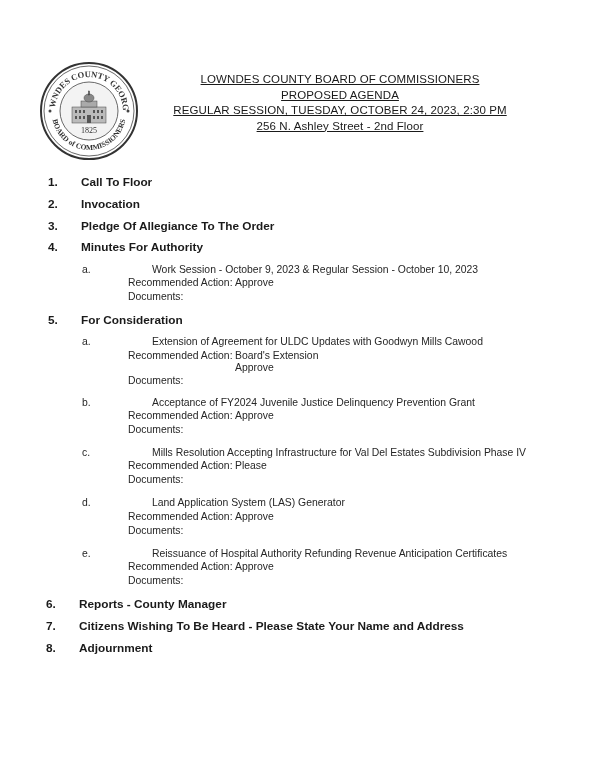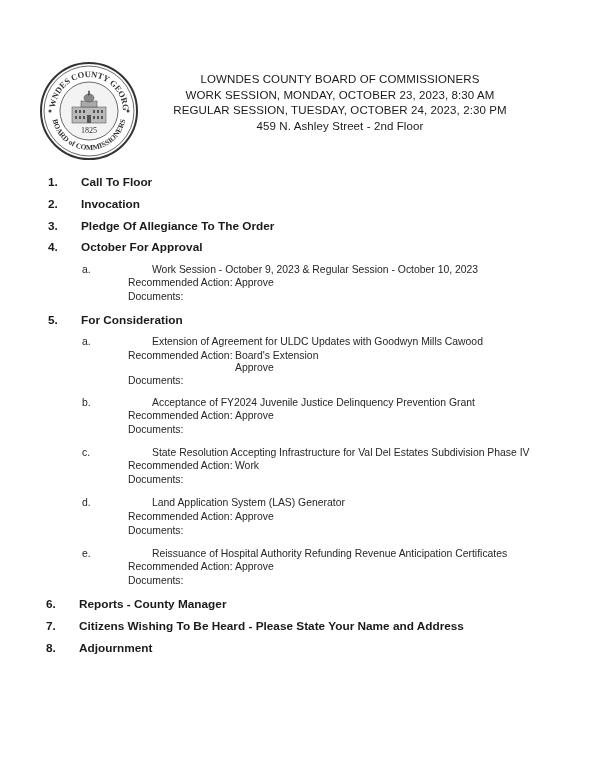--- a/index.html
+++ b/index.html
@@ -1,19 +1,19 @@
 <!DOCTYPE html>
 <html><head>
 <meta charset="utf-8">
 <style>
   html, body { margin: 0; padding: 0; background: #ffffff; }
   body { width: 600px; height: 776px; position: relative; overflow: hidden; color: #1a1a1a; font-family: "Liberation Sans", sans-serif; }
   .seal { position: absolute; left: 39px; top: 61px; width: 100px; height: 100px; }
   .header { position: absolute; left: 160px; top: 72px; width: 360px; text-align: center; font-family: "Liberation Sans", sans-serif; font-size: 11.5px; line-height: 15.5px; color: #1a1a1a; letter-spacing: 0.1px; }
-  .header div { white-space: nowrap; }
+  .header div { white-space: nowrap; text-decoration: underline; }
   .item { position: absolute; left: 0; width: 600px; font-size: 11.8px; font-weight: bold; }
   .item .num { position: absolute; left: 48px; }
   .item .title { position: absolute; left: 81px; white-space: nowrap; }
   .sub { position: absolute; left: 0; width: 600px; font-size: 10.4px; color: #262626; }
   .sub .letter { position: absolute; left: 82px; }
   .sub .text { position: absolute; left: 106px; white-space: nowrap; margin-left: 46px; }
   .row { position: absolute; left: 0; width: 600px; font-size: 10.4px; color: #262626; }
   .row .lbl { position: absolute; left: 128px; white-space: nowrap; }
   .row .val { position: absolute; left: 235px; white-space: nowrap; }
 </style>
@@ -56,43 +56,43 @@
       <rect x="48" y="54" width="4" height="8"></rect>
     </g>
   </g>
   <text x="50" y="72" font-family="Liberation Serif, serif" font-size="8" fill="#333" text-anchor="middle">1825</text>
   <circle cx="11" cy="50" r="1.5" fill="#444"></circle>
   <circle cx="89" cy="50" r="1.5" fill="#444"></circle>
 </svg>
 
 <div class="header">
   <div>LOWNDES COUNTY BOARD OF COMMISSIONERS</div>
-  <div>WORK SESSION, MONDAY, OCTOBER 23, 2023, 8:30 AM</div>
+  <div>PROPOSED AGENDA</div>
   <div>REGULAR SESSION, TUESDAY, OCTOBER 24, 2023, 2:30 PM</div>
-  <div>459 N. Ashley Street - 2nd Floor</div>
+  <div>256 N. Ashley Street - 2nd Floor</div>
 </div>
 
 <div class="item" style="top:175px">
   <span class="num">1.</span>
   <span class="title">Call To Floor</span>
 </div>
 
 <div class="item" style="top:197px">
   <span class="num">2.</span>
   <span class="title">Invocation</span>
 </div>
 
 <div class="item" style="top:219px">
   <span class="num">3.</span>
   <span class="title">Pledge Of Allegiance To The Order</span>
 </div>
 
 <div class="item" style="top:240px">
   <span class="num">4.</span>
-  <span class="title">October For Approval</span>
+  <span class="title">Minutes For Authority</span>
 </div>
 <div class="sub" style="top:264px">
   <span class="letter">a.</span>
   <span class="text">Work Session - October 9, 2023 &amp; Regular Session - October 10, 2023</span>
 </div>
 <div class="row" style="top:277px">
   <span class="lbl">Recommended Action:</span>
   <span class="val">Approve</span>
 </div>
 <div class="row" style="top:291px">
@@ -126,25 +126,25 @@
 <div class="row" style="top:410px">
   <span class="lbl">Recommended Action:</span>
   <span class="val">Approve</span>
 </div>
 <div class="row" style="top:424px">
   <span class="lbl">Documents:</span>
 </div>
 
 <div class="sub" style="top:447px">
   <span class="letter">c.</span>
-  <span class="text">State Resolution Accepting Infrastructure for Val Del Estates Subdivision Phase IV</span>
+  <span class="text">Mills Resolution Accepting Infrastructure for Val Del Estates Subdivision Phase IV</span>
 </div>
 <div class="row" style="top:460px">
   <span class="lbl">Recommended Action:</span>
-  <span class="val">Work</span>
+  <span class="val">Please</span>
 </div>
 <div class="row" style="top:474px">
   <span class="lbl">Documents:</span>
 </div>
 
 <div class="sub" style="top:497px">
   <span class="letter">d.</span>
   <span class="text">Land Application System (LAS) Generator</span>
 </div>
 <div class="row" style="top:511px">

